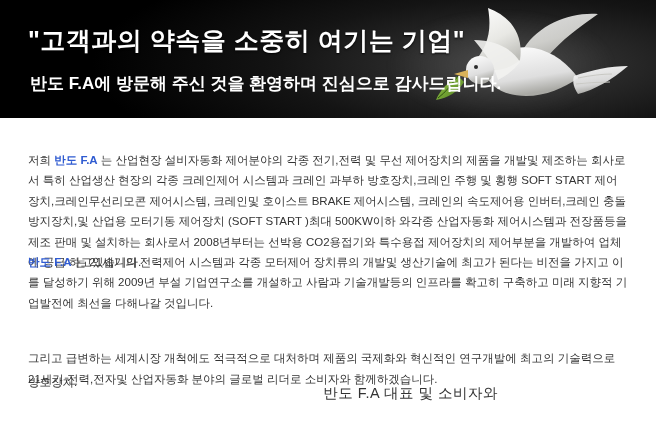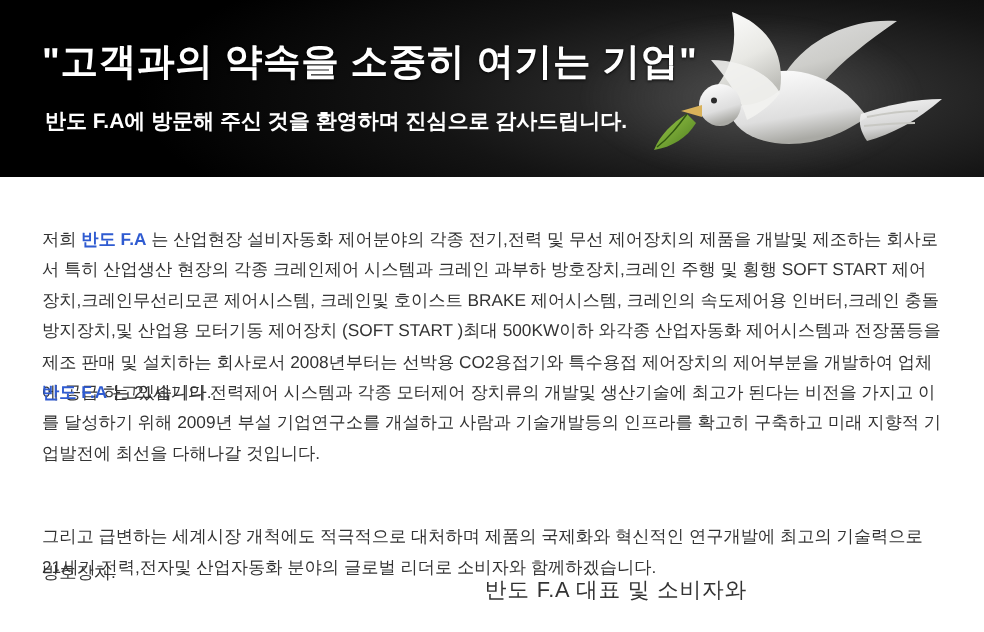--- a/index.html
+++ b/index.html
@@ -56,21 +56,21 @@
     font-weight: bold;
     letter-spacing: 0.5px;
     white-space: nowrap;
     text-shadow: 0 1px 2px rgba(0,0,0,0.9);
   }
   .subline {
     position: absolute;
     left: 30px;
     top: 72px;
     color: #ffffff;
-    font-size: 14px;
+    font-size: 17px;
     font-weight: bold;
     white-space: nowrap;
   }
 
   
   .dove {
     position: absolute;
     right: 18px;
     top: 4px;
     width: 210px;

